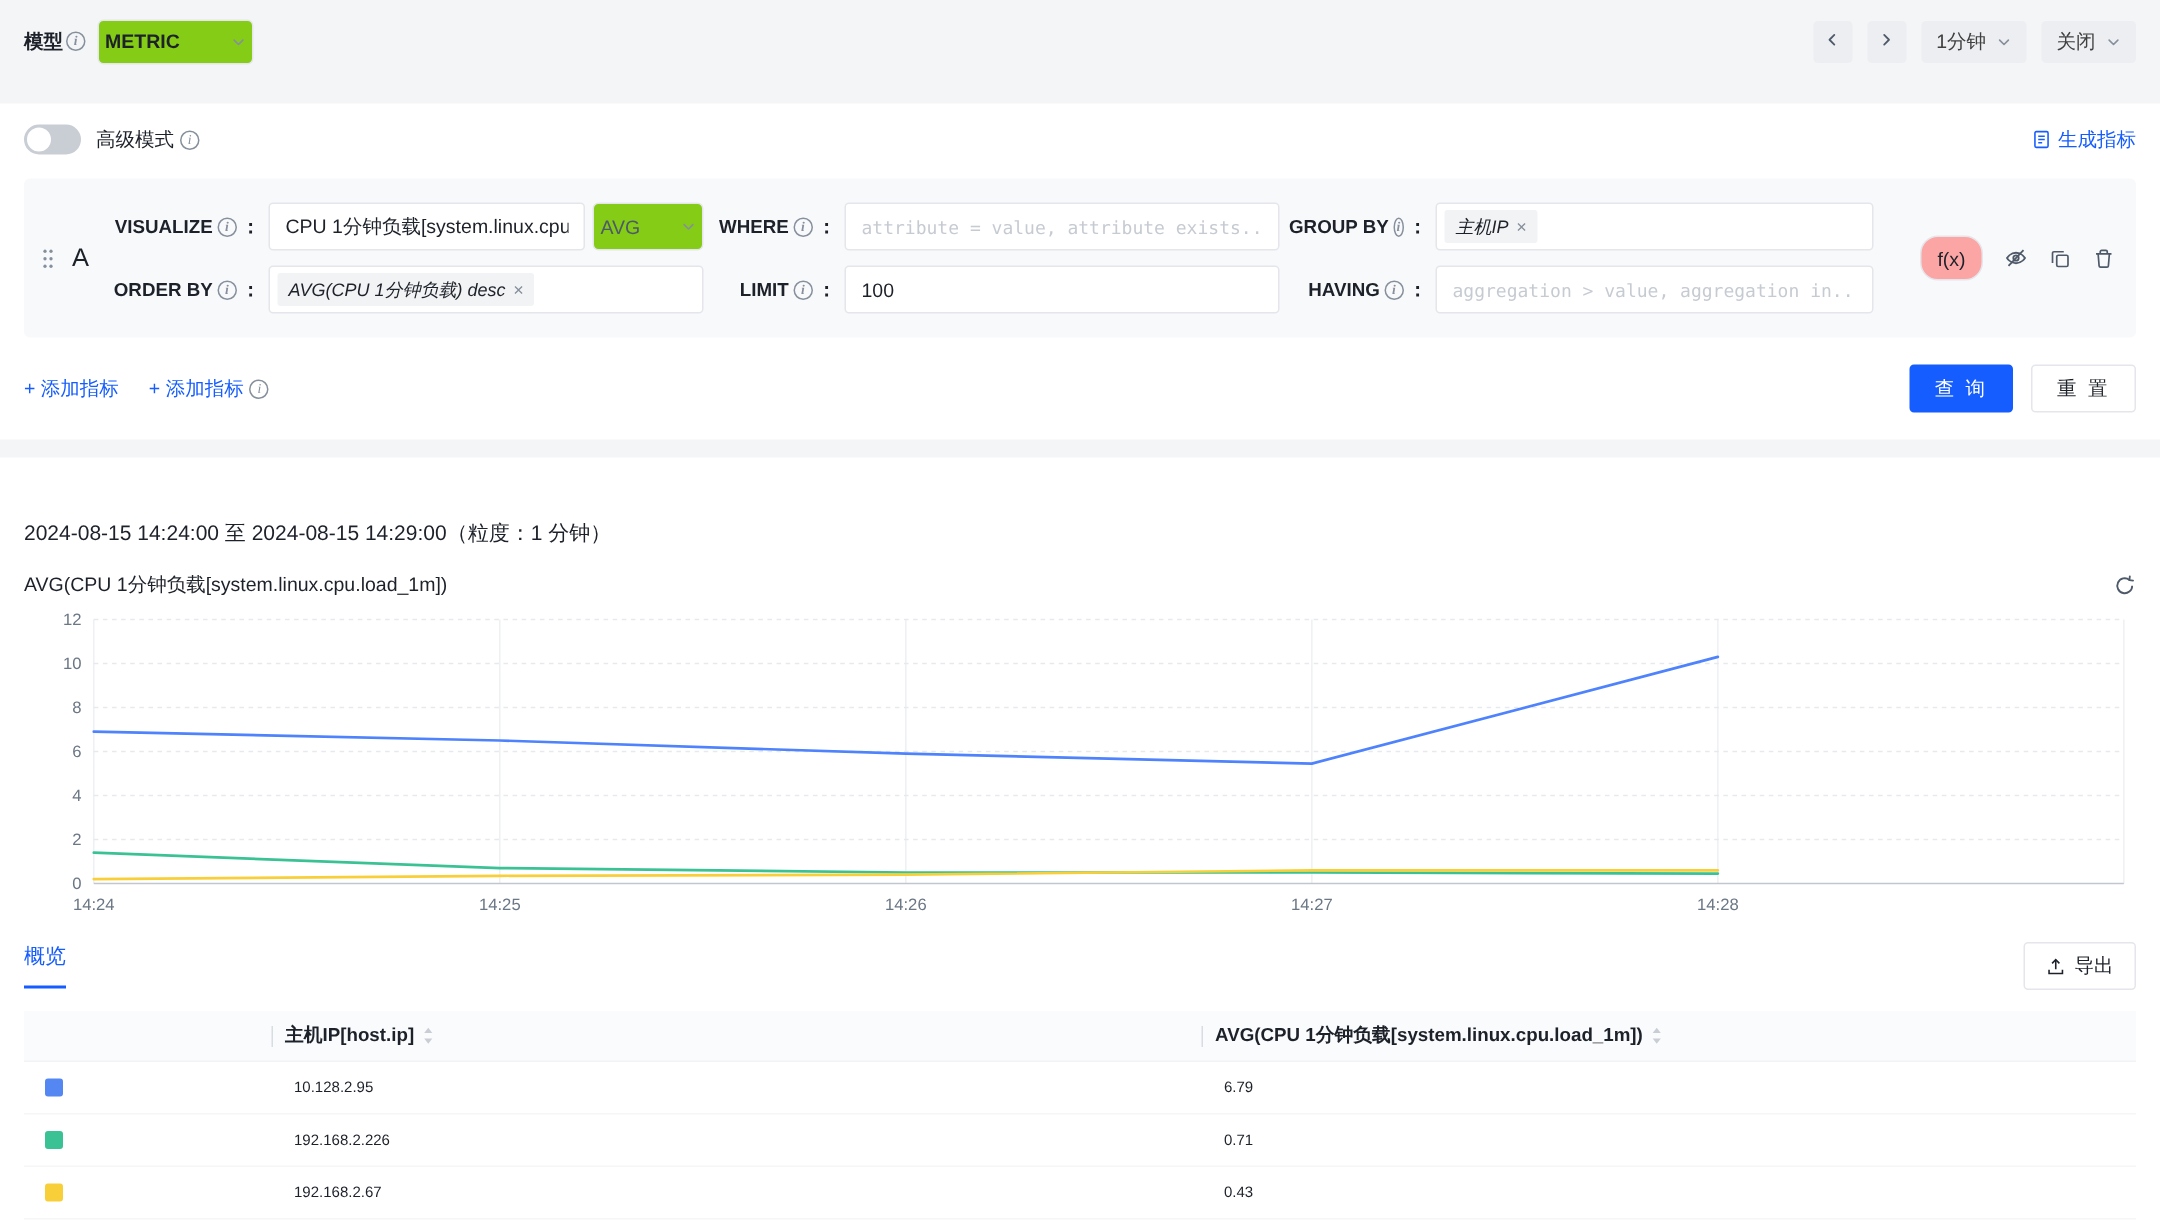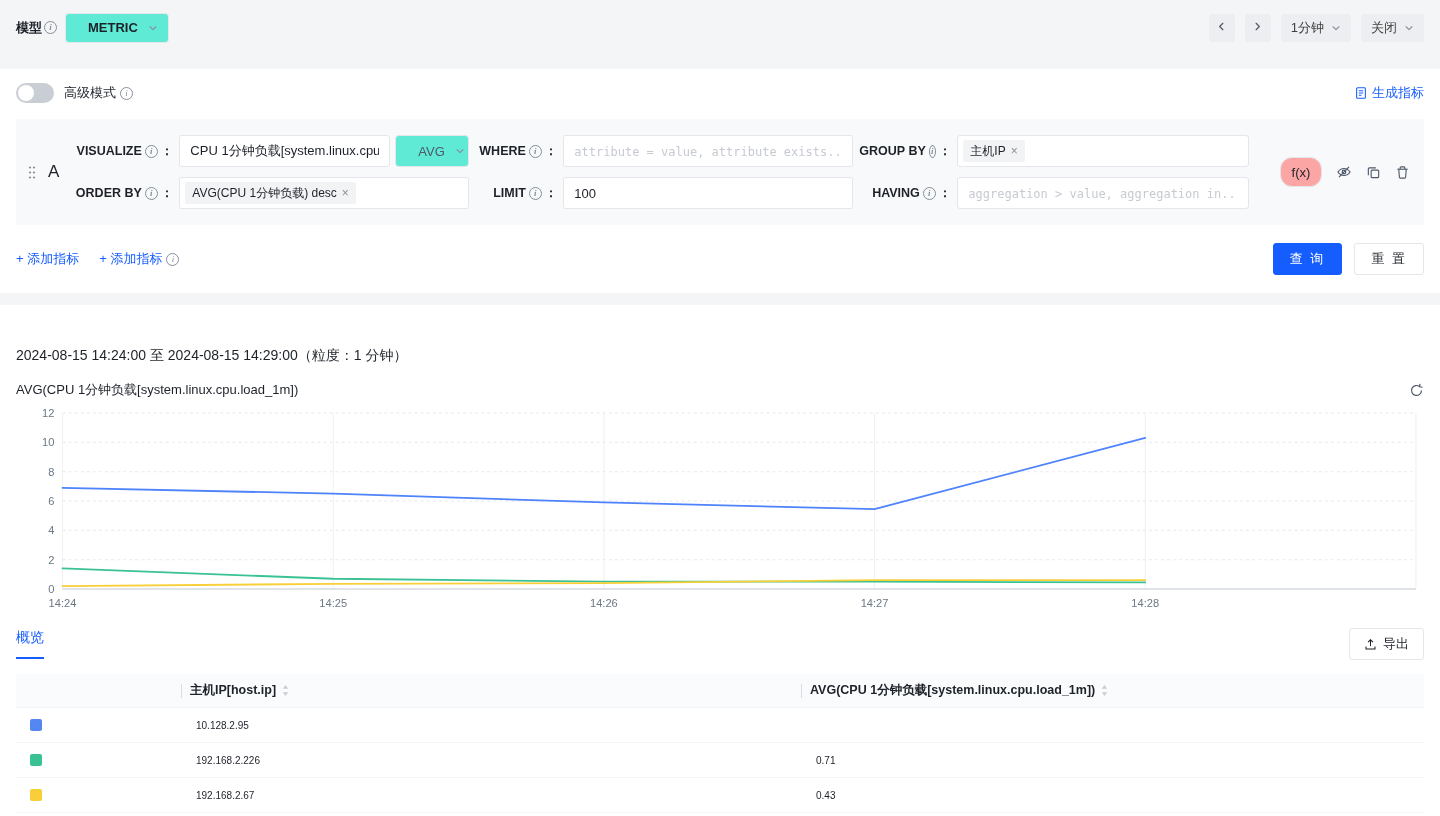--- a/index.html
+++ b/index.html
@@ -10,23 +10,23 @@
     color:#1d2129;
     font-size:13px;
   }
   .gray-ctl { background:#eceef1; border-radius:3px; }
 
   
   .topbar { height:55px; display:flex; align-items:center; padding:0 16px; }
   .topbar-left { display:flex; align-items:center; gap:8px; }
   .model-label { font-weight:600; font-size:13px; display:flex; align-items:center; gap:2px; }
   .select {
-    height:30px; background:#5eead4; border:1px solid #e5e6eb; border-radius:4px;
+    height:30px; background:#84cc16; border:1px solid #e5e6eb; border-radius:4px;
     display:flex; align-items:center; justify-content:space-between;
-    padding:0 22px; cursor:pointer; gap:10px;
+    padding:0 4px; cursor:pointer; gap:10px;
   }
   .metric-select { width:104px; font-weight:600; }
   .topbar-right { margin-left:auto; display:flex; align-items:center; gap:10px; }
   .nav-btn { width:26px; height:28px; display:flex; align-items:center; justify-content:center; cursor:pointer; color:#4e5969; }
   .time-range { height:28px; padding:0 18px; display:flex; align-items:center; color:#272e3b; font-size:13.5px; cursor:pointer; }
   .mini-select { height:28px; padding:0 10px; display:flex; align-items:center; gap:7px; cursor:pointer; color:#404040; }
   .chev { color:#86909c; display:inline-flex; }
 
   
   .card { background:#fff; }
@@ -59,21 +59,21 @@
   }
   .f-label { display:flex; align-items:center; justify-content:flex-end; gap:3px; font-weight:600; font-size:12.5px; white-space:nowrap; }
   .f-field { display:flex; gap:5px; }
   .inp {
     height:32px; width:100%; background:#fff; border:1px solid #e5e6eb; border-radius:3px;
     padding:0 10px; font-size:13px; color:#1d2129; font-family:"Liberation Sans", sans-serif; outline:none;
   }
   .inp::placeholder { font-family:"DejaVu Sans Mono", monospace; color:#c6cbd2; font-size:12px; }
   .vis-input { flex:1; min-width:0; }
   .agg-select { width:74px; height:32px; font-size:13px; color:#4e5969; flex:none; }
-  .tag-box { height:32px; background:#fff; border:1px solid #e5e6eb; border-radius:3px; display:flex; align-items:center; padding:0 5px; width:100%; }
+  .tag-box { height:32px; background:#fff; border:1px solid #e5e6eb; border-radius:3px; display:flex; align-items:center; padding:0 5px; width:100%;font-style:italic; }
   .tag { background:#f2f3f5; border-radius:2px; height:22px; display:inline-flex; align-items:center; gap:5px; padding:0 7px; font-size:12px; color:#1d2129; white-space:nowrap; }
   .tag .x { color:#86909c; cursor:pointer; font-size:12px; }
   .q-actions { display:flex; align-items:center; gap:14px; padding-right:4px; }
   .fx-btn { height:30px; min-width:42px; background:#fca5a5; border:1px solid #e5e6eb; border-radius:12px; display:flex; align-items:center; justify-content:center; font-size:13px; cursor:pointer; }
   .icon-btn { color:#4e5969; cursor:pointer; display:flex; align-items:center; }
 
   
   .builder-footer { margin-top:18px; display:flex; align-items:center;gap:33px; }
   .add-links { display:flex; align-items:center; gap:20px; }
   .add-link { color:#165dff; cursor:pointer; display:flex; align-items:center; gap:4px; font-size:13px; }
@@ -393,20 +393,21 @@
             </svg>
         </span>
       </div>
     </div>
     <div id="table-body">
   <div class="trow">
     <div class="tcell c1">
             <span class="swatch" style="background: rgb(84, 135, 242);"></span>
           </div>
     <div class="tcell c2">10.128.2.95</div>
+    <div class="tcell c3">6.79</div>
   </div>
 
   <div class="trow">
     <div class="tcell c1">
             <span class="swatch" style="background: rgb(58, 194, 149);"></span>
           </div>
     <div class="tcell c2">192.168.2.226</div>
     <div class="tcell c3">0.71</div>
   </div>
 

